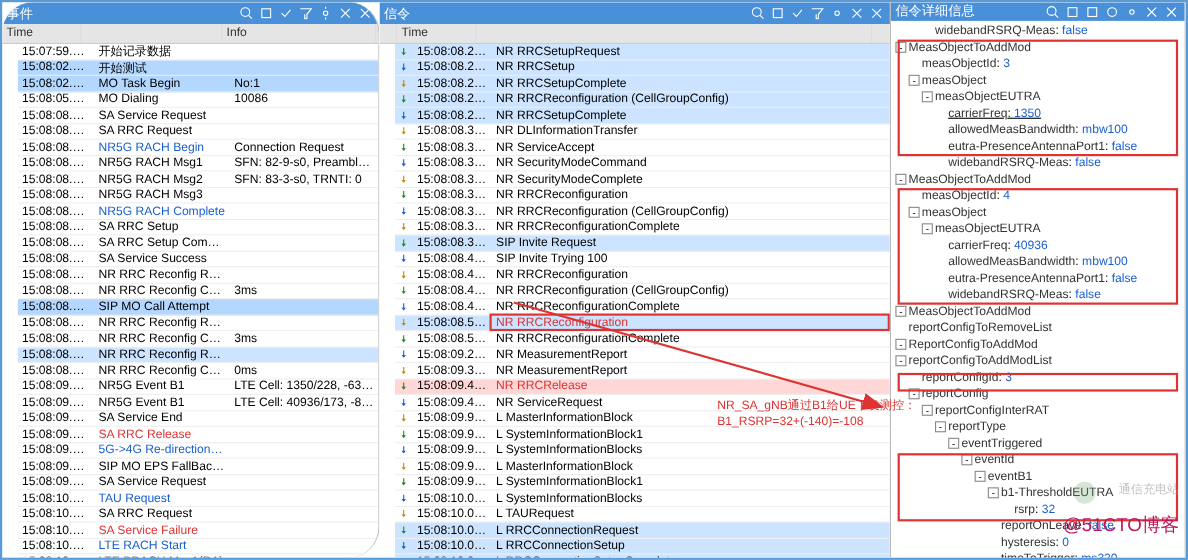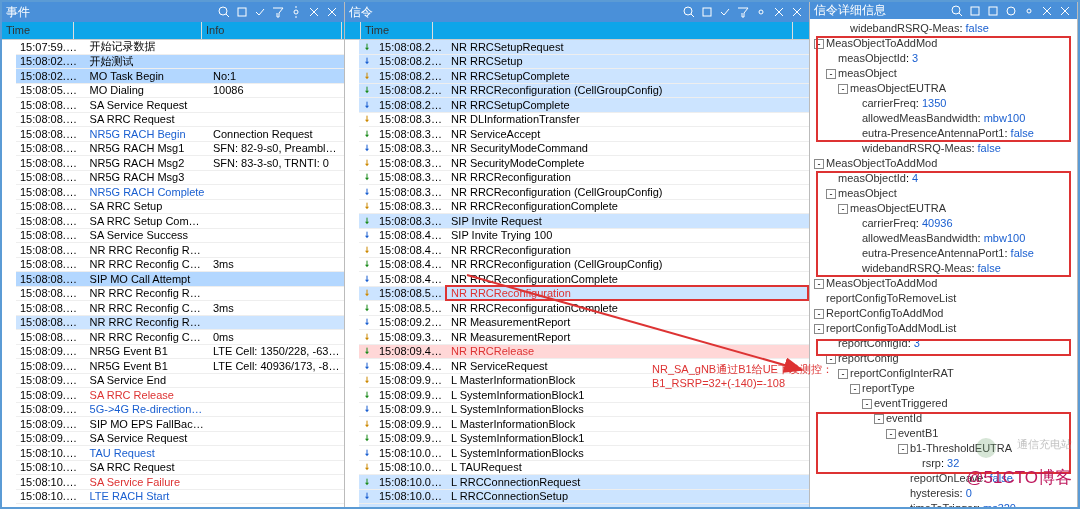--- a/index.html
+++ b/index.html
@@ -3,30 +3,30 @@
 <meta charset="utf-8">
 <style>
 * { margin: 0; padding: 0; box-sizing: border-box; font-family: "Microsoft YaHei", Arial, sans-serif; font-size: 11px; }
 body { width: 1080px; height: 509px; display: flex; overflow: hidden; border: 2px solid #5b9bd5; position: relative; background: #fff; }
 .panel { display: flex; flex-direction: column; border-right: 1px solid #bbb; position: relative; overflow: hidden; }
 .panel-hdr { background: #4a90d9; color: #fff; height: 20px; display: flex; align-items: center; padding: 0 4px; justify-content: space-between; }
 .hdr-title { font-size: 12px; }
 .hdr-icons { display: flex; gap: 2px; }
 .hdr-icons span { width: 16px; height: 16px; display: inline-flex; align-items: center; justify-content: center; cursor: pointer; }
 .hdr-icons svg { stroke: #fff; fill: none; }
-.col-hdr { display: flex; background: #0ea5e9; height: 18px; border-bottom: 1px solid #ccc; }
+.col-hdr { display: flex; background: #e5e5e5; height: 18px; border-bottom: 1px solid #ccc; }
 .col-hdr > div { padding: 2px 4px; border-right: 1px solid #ddd; color: #333; }
 .rows { flex: 1; overflow-y: hidden; margin-left: 14px; }
 .row { display: flex; height: 14.5px; align-items: center; border-bottom: 1px solid #eee; white-space: nowrap; }
 .row > div { padding: 0 4px; overflow: hidden; text-overflow: ellipsis; }
 .row.sel { background: #cce4ff; }
 .row.hot { background: #b3d7ff; }
 .row .name.red { color: #d33; }
 .row .name.blue { color: #1a5fd0; }
-#p1 { width: 343px; }
+#p1 { width: 343px; border-radius: 28px; }
 #p1 .c1 { width: 72px; }
 #p1 .c2 { width: 128px; }
 #p1 .c3 { width: 140px; }
 #p2 { width: 465px; }
 #p2 .c0 { width: 16px; display:flex; justify-content:center; }
 #p2 .c1 { width: 72px; }
 #p2 .c2 { width: 360px; }
 #p3 { flex: 1; }
 .sig-ico { width: 12px; height: 12px; }
 .tree { padding: 2px 4px; line-height: 15px; position: relative; }
@@ -690,21 +690,21 @@
           </svg>
         </span>
     </div>
   </div>
   <div class="tree" id="tree3">
       <div class="node" style="padding-left: 24px;"><span style="display:inline-block;width:12px;"></span><span class="lbl">widebandRSRQ-Meas</span>: <span class="val">false</span></div>
       <div class="node" style="padding-left: 0px;"><span class="tgl">-</span><span class="lbl">MeasObjectToAddMod</span></div>
       <div class="node" style="padding-left: 12px;"><span style="display:inline-block;width:12px;"></span><span class="lbl">measObjectId</span>: <span class="val">3</span></div>
       <div class="node" style="padding-left: 12px;"><span class="tgl">-</span><span class="lbl">measObject</span></div>
       <div class="node" style="padding-left: 24px;"><span class="tgl">-</span><span class="lbl">measObjectEUTRA</span></div>
-      <div class="node" style="padding-left: 36px;"><span style="display:inline-block;width:12px;"></span><span class="lbl">carrierFreq</span>: <span class="val">1350</span></div>
+      <div class="node" style="padding-left: 36px; text-decoration: underline;"><span style="display:inline-block;width:12px;"></span><span class="lbl">carrierFreq</span>: <span class="val">1350</span></div>
       <div class="node" style="padding-left: 36px;"><span style="display:inline-block;width:12px;"></span><span class="lbl">allowedMeasBandwidth</span>: <span class="val">mbw100</span></div>
       <div class="node" style="padding-left: 36px;"><span style="display:inline-block;width:12px;"></span><span class="lbl">eutra-PresenceAntennaPort1</span>: <span class="val">false</span></div>
       <div class="node" style="padding-left: 36px;"><span style="display:inline-block;width:12px;"></span><span class="lbl">widebandRSRQ-Meas</span>: <span class="val">false</span></div>
       <div class="node" style="padding-left: 0px;"><span class="tgl">-</span><span class="lbl">MeasObjectToAddMod</span></div>
       <div class="node" style="padding-left: 12px;"><span style="display:inline-block;width:12px;"></span><span class="lbl">measObjectId</span>: <span class="val">4</span></div>
       <div class="node" style="padding-left: 12px;"><span class="tgl">-</span><span class="lbl">measObject</span></div>
       <div class="node" style="padding-left: 24px;"><span class="tgl">-</span><span class="lbl">measObjectEUTRA</span></div>
       <div class="node" style="padding-left: 36px;"><span style="display:inline-block;width:12px;"></span><span class="lbl">carrierFreq</span>: <span class="val">40936</span></div>
       <div class="node" style="padding-left: 36px;"><span style="display:inline-block;width:12px;"></span><span class="lbl">allowedMeasBandwidth</span>: <span class="val">mbw100</span></div>
       <div class="node" style="padding-left: 36px;"><span style="display:inline-block;width:12px;"></span><span class="lbl">eutra-PresenceAntennaPort1</span>: <span class="val">false</span></div>

